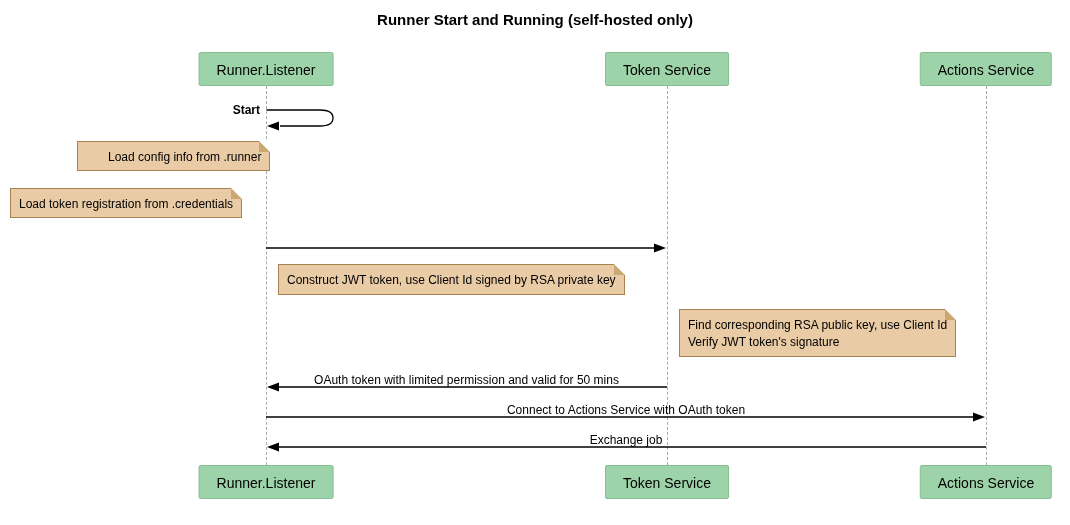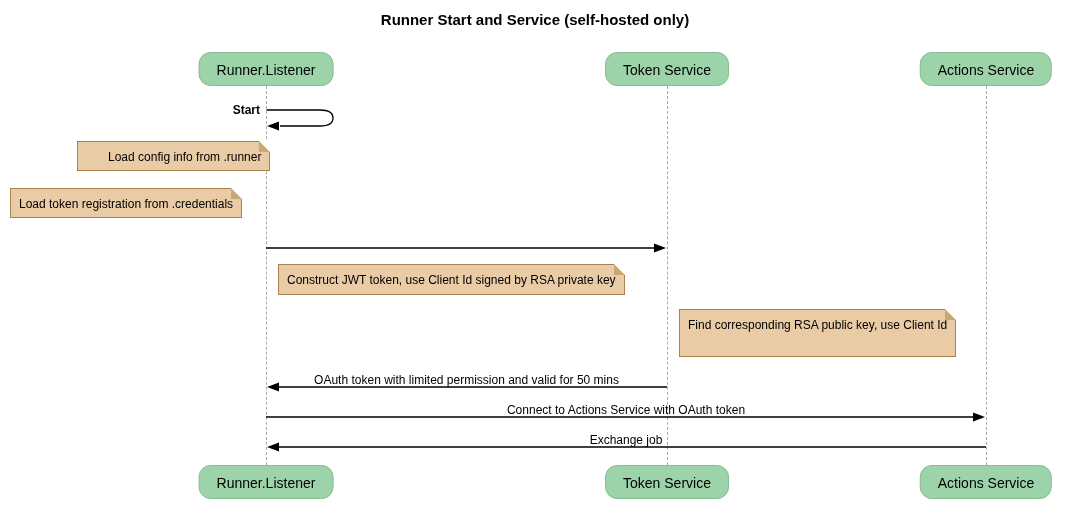--- a/index.html
+++ b/index.html
@@ -8,21 +8,21 @@
     font-family:"Liberation Sans", sans-serif; color:#000; overflow:hidden;
   }
   .title {
     position:absolute; top:11px; left:0; width:1070px; text-align:center;
     font-size:15px; font-weight:bold;
   }
   .participant {
     position:absolute; transform:translateX(-50%);
     background:var(--participant-fill,#9DD3A8);
     border:1.3px solid var(--participant-border,#86BD92);
-    border-radius:12px; height:34px; line-height:34px;
+    border-radius:2px; height:34px; line-height:34px;
     padding:0 17px; font-size:14px; white-space:nowrap; box-sizing:border-box;
   }
   .lifeline {
     position:absolute; top:86px; height:379px; width:0;
     border-left:1px dashed var(--lifeline,#A9A9A9);
   }
   .note {
     position:absolute; background:var(--note-fill,#E9CBA5);
     border:1px solid var(--note-border,#A8824F);
     font-size:12px; line-height:15px; padding:7px 8px;
@@ -37,21 +37,21 @@
     position:absolute; font-size:12px; text-align:center; white-space:nowrap;
   }
   .msg-label.right-align { text-align:right;font-weight:bold; }
   svg.overlay { position:absolute; top:0; left:0; pointer-events:none; }
 </style>
 </head>
 <body>
 
 <div id="diagram">
 
-  <div class="title">Runner Start and Service (self-hosted only)</div>
+  <div class="title">Runner Start and Running (self-hosted only)</div>
 
   <div class="lifeline" style="left:266px;"></div>
   <div class="lifeline" style="left:667px;"></div>
   <div class="lifeline" style="left:986px;"></div>
 
   <div class="participant" style="left:266px; top:52px;">Runner.Listener</div>
   <div class="participant" style="left:667px; top:52px;">Token Service</div>
   <div class="participant" style="left:986px; top:52px;">Actions Service</div>
 
   <div class="participant" style="left:266px; top:465px;">Runner.Listener</div>
@@ -61,20 +61,21 @@
   <div class="msg-label right-align" style="left:140px; top:103px; width:120px;">Start</div>
   <div class="msg-label" style="left:266px; top:373px; width:401px;">OAuth token with limited permission and valid for 50 mins</div>
   <div class="msg-label" style="left:266px; top:403px; width:720px;">Connect to Actions Service with OAuth token</div>
   <div class="msg-label" style="left:266px; top:433px; width:720px;">Exchange job</div>
 
   <div class="note" style="left:77px; top:141px; height:30px; line-height:16px;padding-left:30px;">Load config info from .runner</div>
   <div class="note" style="left:10px; top:188px; height:30px; line-height:16px;">Load token registration from .credentials</div>
   <div class="note" style="left:278px; top:264px; height:31px; line-height:17px;">Construct JWT token, use Client Id signed by RSA private key</div>
   <div class="note" style="left:679px; top:309px; height:48px; line-height:17px;">
     <div>Find corresponding RSA public key, use Client Id</div>
+    <div>Verify JWT token's signature</div>
   </div>
 
   <svg class="overlay" width="1070" height="525" viewBox="0 0 1070 525">
 
     <g>
       <path d="M 266.5 110 H 320 Q 333 110 333 118 Q 333 126 320 126 H 280" fill="none" stroke="#000" stroke-width="1.3"></path>
       <polygon points="267,126 279,121.5 279,130.5" fill="#000"></polygon>
     </g>
 
     <g>

